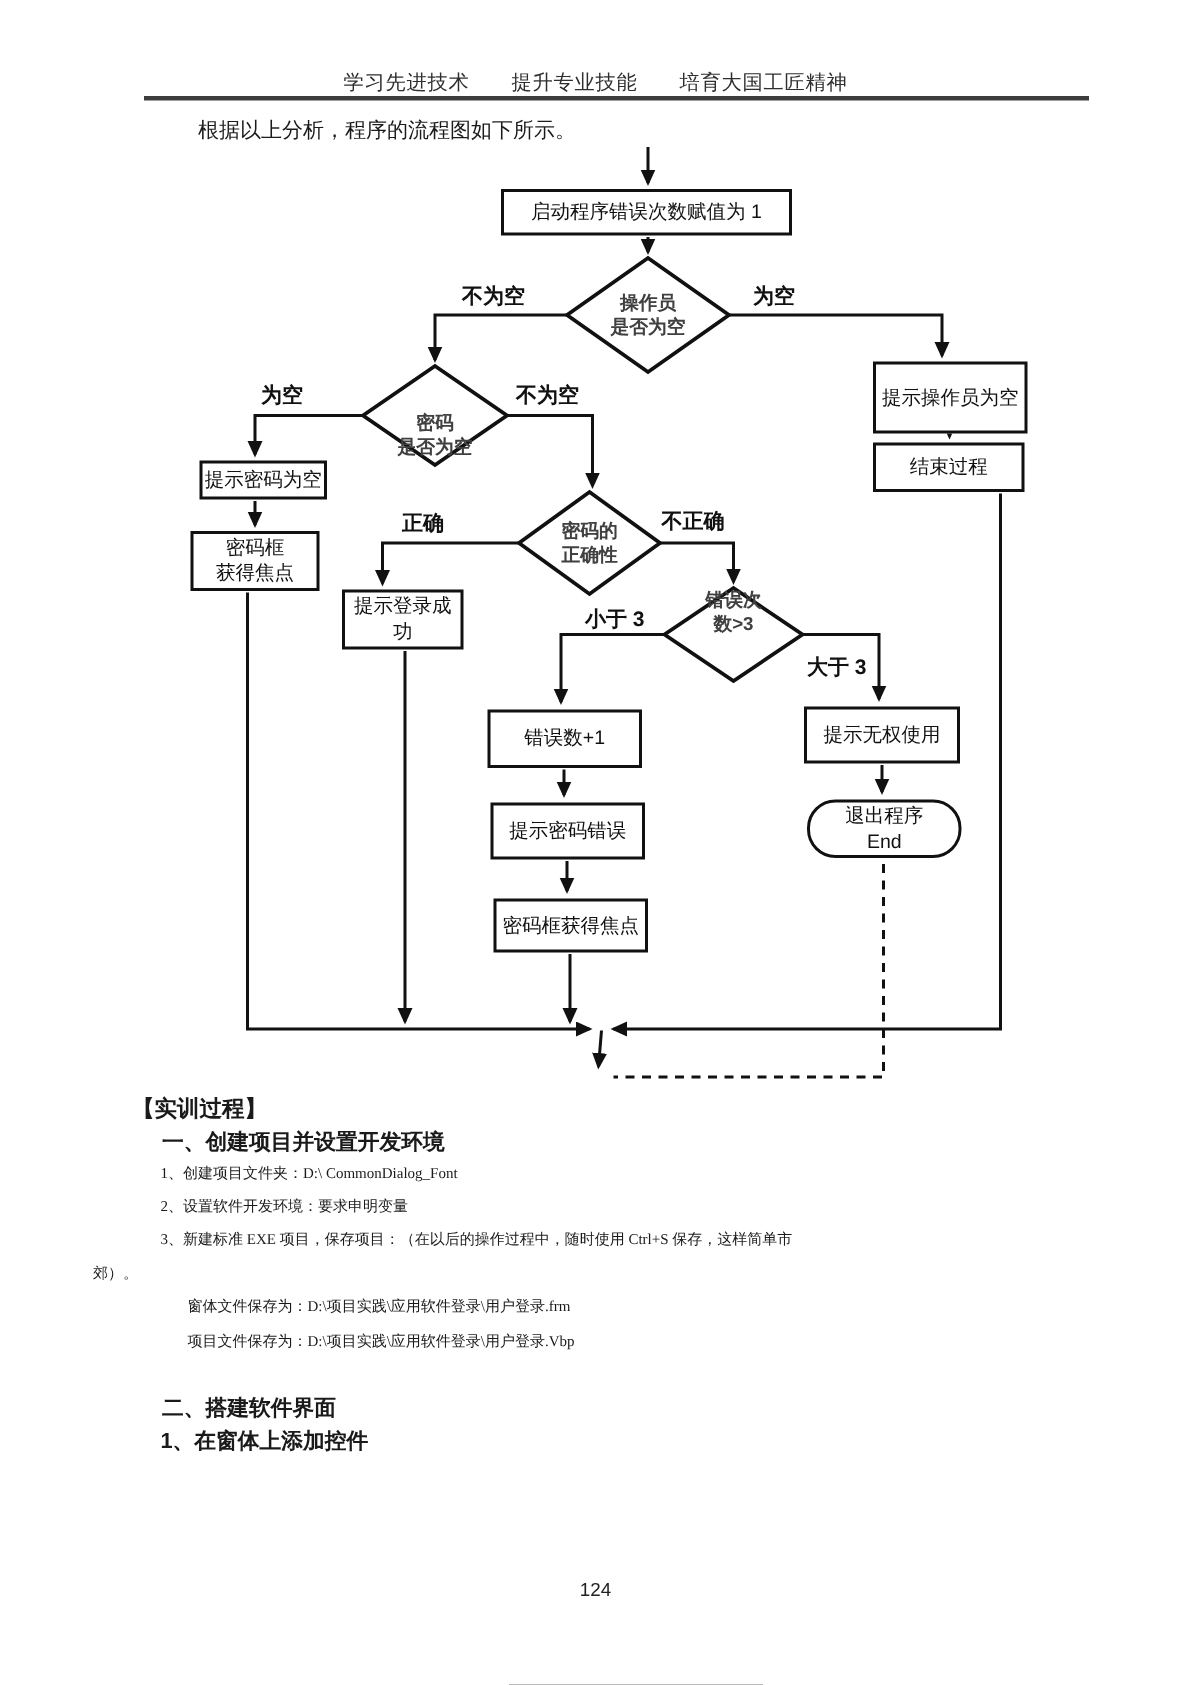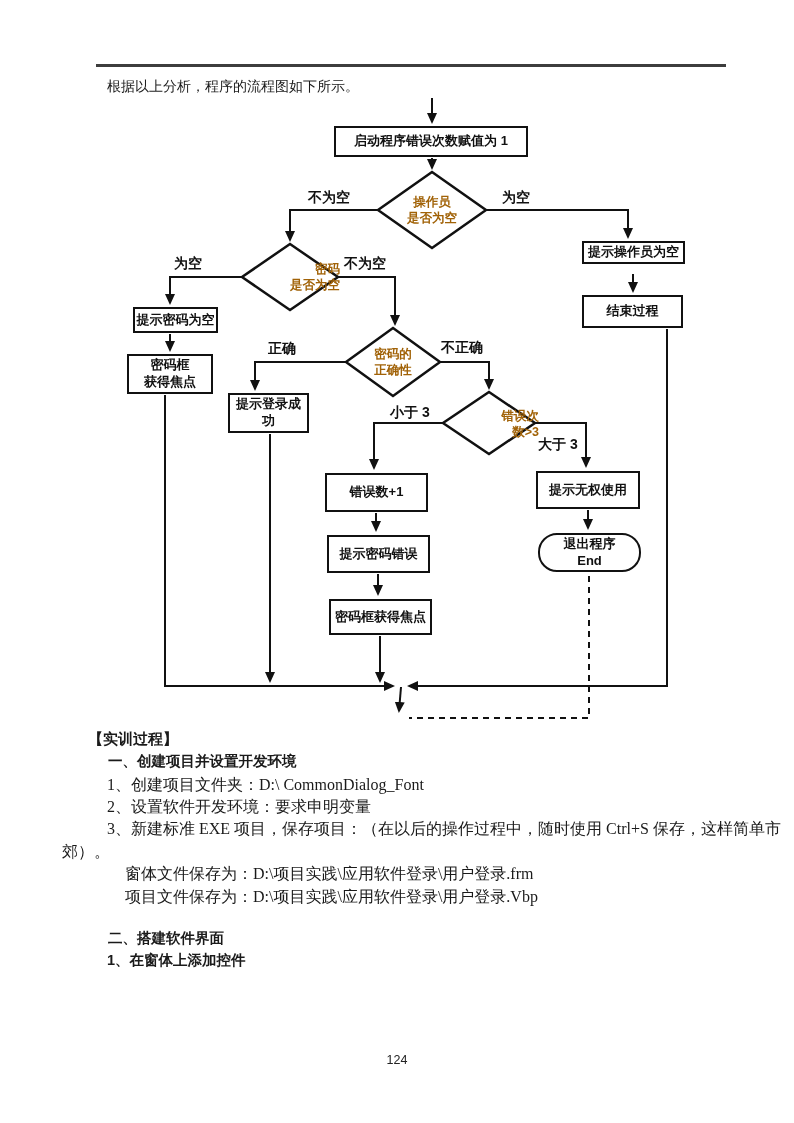--- a/index.html
+++ b/index.html
@@ -6,48 +6,49 @@
   .page{
     position:relative;width:794px;height:1123px;margin:0 auto;
     background:#ffffff;overflow:hidden;
     font-family:"Liberation Serif","DejaVu Serif",serif;
     color:#1a1a1a;
   }
   .abs{position:absolute;}
   
   .hdr-text{left:0;top:46px;width:794px;text-align:center;font-size:13.5px;color:#2e2e2e;letter-spacing:.5px;}
   .hdr-rule{left:96px;top:64px;width:630px;height:2.5px;background:#3d3d3d;}
-  .intro{left:107px;top:78px;font-size:14px;}
+  .intro{left:132px;top:78px;font-size:14px;}
   
   svg.fc{left:0;top:0;}
   .node{
     position:absolute;background:#fff;border:2px solid #111;
     display:flex;flex-direction:column;align-items:center;justify-content:center;
     text-align:center;font-family:"Liberation Sans","DejaVu Sans",sans-serif;
-    font-weight:bold;font-size:13px;line-height:1.3;box-sizing:border-box;color:#111;
+    font-weight:normal;font-size:13px;line-height:1.3;box-sizing:border-box;color:#111;
   }
   .dlabel{
     position:absolute;width:100px;text-align:center;
     font-family:"Liberation Sans","DejaVu Sans",sans-serif;
-    font-weight:bold;font-size:12.5px;line-height:16px;color:#a16207;
+    font-weight:bold;font-size:12.5px;line-height:16px;color:#404040;
   }
   .elabel{
     position:absolute;font-family:Liberation Sans, sans-serif;
     font-weight:bold;font-size:14px;color:#111;white-space:nowrap;
   }
   
-  .bodyline{position:absolute;font-size:16px;white-space:nowrap;}
+  .bodyline{position:absolute;font-size:10px;white-space:nowrap;}
   .boldline{position:absolute;font-family:"Liberation Sans","DejaVu Sans",sans-serif;font-weight:bold;font-size:14.5px;white-space:nowrap;}
   .pageno{left:0;top:1053px;width:794px;text-align:center;font-size:12.5px;font-family:"Liberation Sans","DejaVu Sans",sans-serif;color:#222;}
 </style>
 </head>
 <body>
 
 <div class="page">
 
+  <div class="abs hdr-text">学习先进技术　　提升专业技能　　培育大国工匠精神</div>
   <div class="abs hdr-rule"></div>
   <div class="abs intro">根据以上分析，程序的流程图如下所示。</div>
 
   <svg class="abs fc" width="794" height="1123" viewBox="0 0 794 1123">
     <defs>
       <marker id="arr" markerUnits="userSpaceOnUse" markerWidth="12" markerHeight="12" refX="9" refY="5" orient="auto-start-reverse">
         <path d="M0,0 L11,5 L0,10 z" fill="#111"></path>
       </marker>
     </defs>
     <g stroke="#111" stroke-width="2" fill="none">
@@ -77,21 +78,21 @@
       <polygon points="432,172 486,210 432,248 378,210"></polygon>
       <polygon points="290,244 338,277 290,310 242,277"></polygon>
       <polygon points="393,328 440,362 393,396 346,362"></polygon>
       <polygon points="489,392 535,423 489,454 443,423"></polygon>
     </g>
   </svg>
 
   <div class="node" style="left:334px;top:126px;width:194px;height:31px;">
     <span>启动程序错误次数赋值为 1</span>
   </div>
-  <div class="node" style="left:582px;top:241px;width:103px;height:23px;">
+  <div class="node" style="left:582px;top:241px;width:103px;height:48px;">
     <span>提示操作员为空</span>
   </div>
   <div class="node" style="left:582px;top:295px;width:101px;height:33px;">
     <span>结束过程</span>
   </div>
   <div class="node" style="left:133px;top:307px;width:85px;height:26px;">
     <span>提示密码为空</span>
   </div>
   <div class="node" style="left:127px;top:354px;width:86px;height:40px;">
     <span>密码框</span>
@@ -115,29 +116,29 @@
   </div>
   <div class="node" style="left:538px;top:533px;width:103px;height:39px;border-radius:19px;">
     <span>退出程序</span>
     <span>End</span>
   </div>
 
   <div class="dlabel" style="left:382px;top:194px;">
     <div>操作员</div>
     <div>是否为空</div>
   </div>
-  <div class="dlabel" style="left:240px;top:261px;text-align:right;">
+  <div class="dlabel" style="left:240px;top:274px;">
     <div>密码</div>
     <div>是否为空</div>
   </div>
   <div class="dlabel" style="left:343px;top:346px;">
     <div>密码的</div>
     <div>正确性</div>
   </div>
-  <div class="dlabel" style="left:439px;top:408px;text-align:right;">
+  <div class="dlabel" style="left:439px;top:392px;">
     <div>错误次</div>
     <div>数&gt;3</div>
   </div>
 
   <div class="elabel" style="left:308px;top:189px;">不为空</div>
   <div class="elabel" style="left:502px;top:189px;">为空</div>
   <div class="elabel" style="left:174px;top:255px;">为空</div>
   <div class="elabel" style="left:344px;top:255px;">不为空</div>
   <div class="elabel" style="left:268px;top:340px;">正确</div>
   <div class="elabel" style="left:441px;top:339px;">不正确</div>

